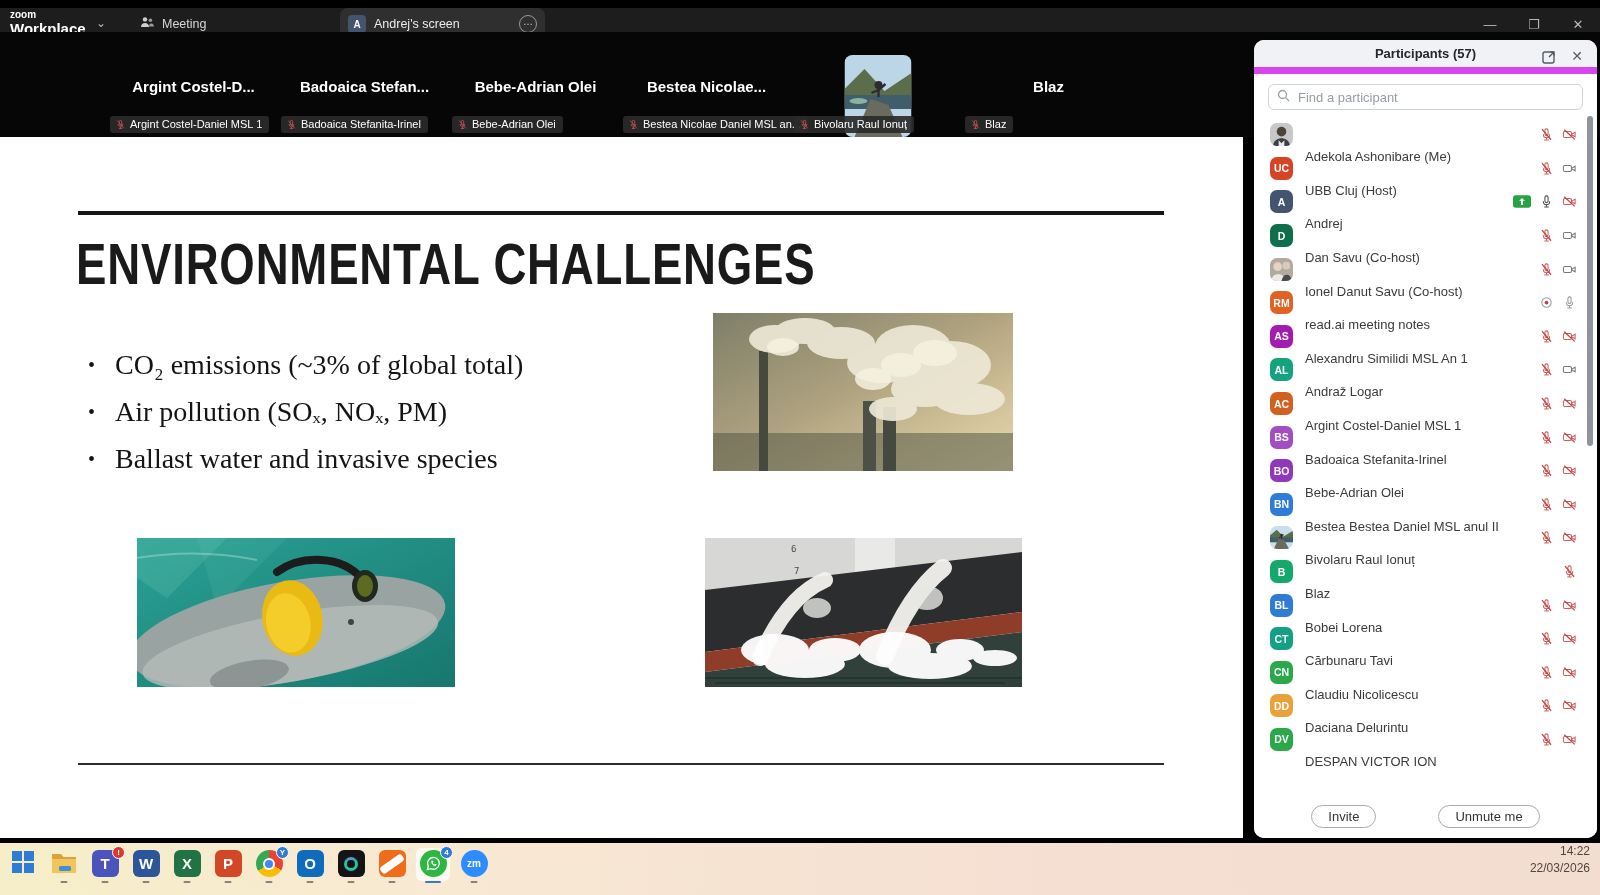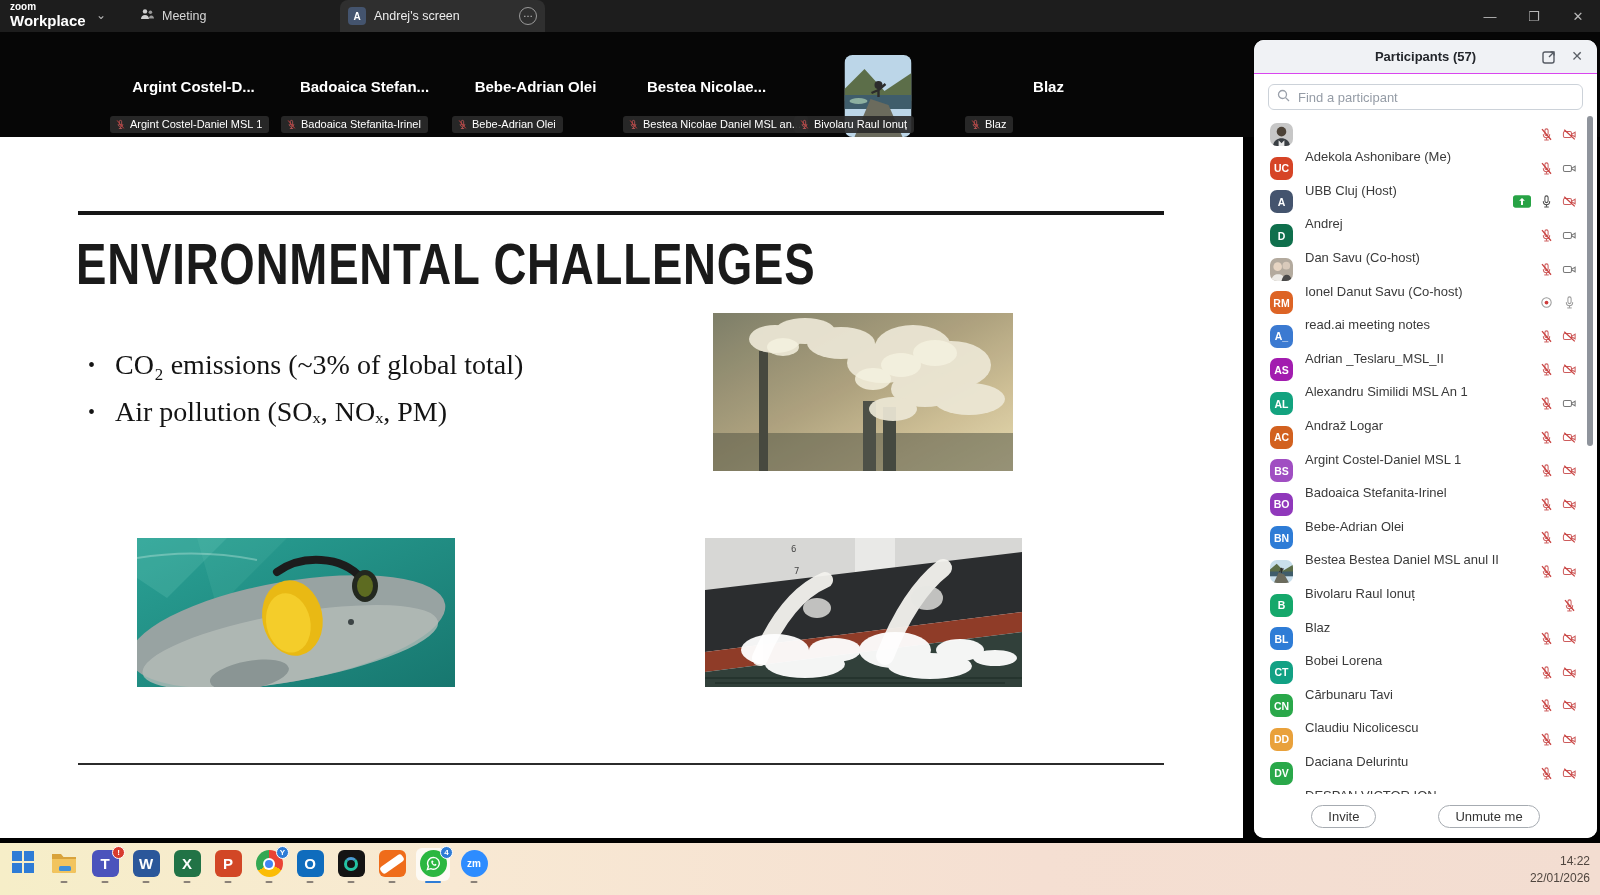--- a/index.html
+++ b/index.html
@@ -1,21 +1,21 @@
 <!DOCTYPE html>
 <html><head>
 <meta charset="utf-8">
 <style>
   html,body{margin:0;padding:0;background:#000;}
   *{box-sizing:border-box;}
   .screen{position:relative;width:1600px;height:895px;background:#000;overflow:hidden;
           font-family:"Liberation Sans",sans-serif;}
 
   
-  .titlebar{position:absolute;left:0;top:0;width:1600px;height:32px;background:#1d1d1d;}
+  .titlebar{position:absolute;left:0;top:8px;width:1600px;height:32px;background:#1d1d1d;}
   .zoom-logo{position:absolute;left:10px;top:2px;color:#fff;line-height:1;}
   .zoom-logo .z1{font-size:10px;font-weight:700;display:block;}
   .zoom-logo .z2{font-size:15px;font-weight:600;display:block;margin-top:1px;}
   .logo-chevron{position:absolute;left:96px;top:8px;color:#b5b5b5;font-size:12px;}
   .tab-meeting{position:absolute;left:130px;top:0;height:32px;display:flex;align-items:center;gap:7px;
                color:#d8d8d8;font-size:12.5px;padding:0 10px;cursor:default;}
   .tab-screen{position:absolute;left:340px;top:0;width:205px;height:32px;background:#2f2f2f;
               border-radius:8px 8px 0 0;display:flex;align-items:center;gap:8px;padding:0 8px;color:#ececec;font-size:12.5px;}
   .tab-avatar{width:18px;height:18px;border-radius:4px;background:#44546e;color:#fff;font-size:10px;font-weight:700;
               display:flex;align-items:center;justify-content:center;}
@@ -47,21 +47,21 @@
   .bullets li::before{content:"•";font-size:20px;margin-right:20px;position:relative;top:1px;}
   .img-box{position:absolute;overflow:hidden;}
   .img-pollution{left:713px;top:176px;width:300px;height:158px;}
   .img-whale{left:137px;top:401px;width:318px;height:149px;}
   .img-ship{left:705px;top:401px;width:317px;height:149px;}
   .draft-mark{position:absolute;color:#4a4a4a;font-size:9px;font-family:"DejaVu Sans Mono",monospace;}
 
   
   .panel{position:absolute;left:1254px;top:40px;width:343px;height:798px;background:#fff;border-radius:10px;
          box-shadow:0 0 0 1px rgba(0,0,0,.25);overflow:hidden;}
-  .panel-header{position:relative;height:34px;background:#f0f2f5;border-bottom:1px solid #d946ef;
+  .panel-header{position:relative;height:34px;background:#f0f2f5;border-bottom:7px solid #d946ef;
                 display:flex;align-items:center;justify-content:center;}
   .panel-title{font-size:13px;font-weight:700;color:#23262b;}
   .panel-popout{position:absolute;right:40px;top:9px;width:16px;height:16px;}
   .panel-close{position:absolute;right:14px;top:8px;color:#5a5f66;font-size:14px;}
   .search-wrap{padding:10px 14px 8px;}
   .search-box{height:26px;border:1px solid #ccd2d9;border-radius:6px;display:flex;align-items:center;padding:0 8px;gap:6px;}
   .search-box input{border:0;outline:0;flex:1;font-size:13px;color:#333;font-family:"Liberation Sans",sans-serif;background:transparent;}
   .search-box input::placeholder{color:#959ca6;}
   .plist{position:relative;height:676px;overflow:hidden;}
   .prow{height:33.6px;display:flex;align-items:center;padding:0 20px 0 16px;gap:12px;}
@@ -83,21 +83,21 @@
   .tb-glyph{width:27px;height:27px;border-radius:6px;display:flex;align-items:center;justify-content:center;
             font-weight:700;color:#fff;font-size:15px;position:relative;}
   .tb-badge{position:absolute;top:-4px;right:-5px;background:#2e7cd6;color:#fff;border-radius:50%;
             width:13px;height:13px;font-size:8px;font-weight:700;display:flex;align-items:center;justify-content:center;
             border:1px solid #fff;z-index:2;}
   .tb-badge.alert{background:#d83b2e;}
   .tb-dash{position:absolute;bottom:1px;left:50%;transform:translateX(-50%);width:7px;height:2.5px;border-radius:2px;background:#8a8178;}
   .tb-dash.active{width:16px;background:#2e7cd6;}
   .tb-activebg{position:absolute;left:-2px;top:-2px;width:34px;height:33px;background:rgba(255,255,255,.75);border-radius:6px;z-index:0;}
   .tb-item>*{z-index:1;}
-  .clock{position:absolute;right:10px;top:10px;text-align:right;font-size:12px;color:#50463f;line-height:1.45;}
+  .clock{position:absolute;right:10px;top:0;text-align:right;font-size:12px;color:#50463f;line-height:1.45;}
 </style>
 </head>
 <body>
 
 <div class="screen">
 
   <div class="titlebar">
     <div class="zoom-logo">
       <span class="z1">zoom</span>
       <span class="z2">Workplace</span>
@@ -230,20 +230,21 @@
         </div>
       </div>
   </div>
 
   <div class="slide">
     <div class="rule-top"></div>
     <h1 class="slide-title">ENVIRONMENTAL CHALLENGES</h1>
     <ul class="bullets">
       <li>CO₂ emissions (~3% of global total)</li>
       <li>Air pollution (SOₓ, NOₓ, PM)</li>
+      <li>Ballast water and invasive species</li>
     </ul>
 
     <div class="img-box img-pollution">
       <svg width="300" height="158" viewBox="0 0 300 158">
         <defs>
           <linearGradient id="haze" x1="0" y1="0" x2="1" y2="1">
             <stop offset="0" stop-color="#76775f"></stop>
               <stop offset=".45" stop-color="#a89b76"></stop>
             <stop offset=".75" stop-color="#cdbd91"></stop>
               <stop offset="1" stop-color="#e4d8ac"></stop>
@@ -501,42 +502,20 @@
               <svg width="15" height="15" viewBox="0 0 16 16">
                 <rect x="6.3" y="2" width="3.4" height="7.2" rx="1.7" fill="none" stroke="#9a9a9a" stroke-width="1.1"></rect>
                 <path d="M4.6 8c0 1.9 1.5 3.4 3.4 3.4S11.4 9.9 11.4 8" fill="none" stroke="#9a9a9a" stroke-width="1.1" stroke-linecap="round"></path>
                 <line x1="8" y1="11.4" x2="8" y2="13.6" stroke="#9a9a9a" stroke-width="1.1"></line>
                 <line x1="5.6" y1="13.8" x2="10.4" y2="13.8" stroke="#9a9a9a" stroke-width="1.1"></line>
               </svg>
             </span>
           </span>
         </div>
         <div class="prow">
-          <div class="av" style="background: rgb(59, 122, 209);">A_</div>
-          <span class="pname">Adrian _Teslaru_MSL_II</span>
-          <span class="stat">
-            <span style="display: inline-flex;">
-              <svg width="15" height="15" viewBox="0 0 16 16">
-                <rect x="6.3" y="2" width="3.4" height="7.2" rx="1.7" fill="none" stroke="#cd5c5c" stroke-width="1.1"></rect>
-                <path d="M4.6 8c0 1.9 1.5 3.4 3.4 3.4S11.4 9.9 11.4 8" fill="none" stroke="#cd5c5c" stroke-width="1.1" stroke-linecap="round"></path>
-                <line x1="8" y1="11.4" x2="8" y2="13.6" stroke="#cd5c5c" stroke-width="1.1"></line>
-                <line x1="5.6" y1="13.8" x2="10.4" y2="13.8" stroke="#cd5c5c" stroke-width="1.1"></line>
-                <line x1="3.2" y1="2.2" x2="12.8" y2="13.6" stroke="#c9413f" stroke-width="1.4"></line>
-              </svg>
-            </span>
-            <span style="display: inline-flex;">
-              <svg width="15" height="15" viewBox="0 0 16 16">
-                <rect x="1.5" y="4.7" width="8.6" height="6.6" rx="1.6" fill="none" stroke="#cd5c5c" stroke-width="1.1"></rect>
-                <path d="M10.4 7.6l3.6-2v4.8l-3.6-2z" fill="none" stroke="#cd5c5c" stroke-width="1.1"></path>
-                <line x1="2.4" y1="3" x2="13.6" y2="13.2" stroke="#c9413f" stroke-width="1.4"></line>
-              </svg>
-            </span>
-          </span>
-        </div>
-        <div class="prow">
           <div class="av" style="background: #a21caf;">AS</div>
           <span class="pname">Alexandru Similidi MSL An 1</span>
           <span class="stat">
             <span style="display: inline-flex;">
               <svg width="15" height="15" viewBox="0 0 16 16">
                 <rect x="6.3" y="2" width="3.4" height="7.2" rx="1.7" fill="none" stroke="#cd5c5c" stroke-width="1.1"></rect>
                 <path d="M4.6 8c0 1.9 1.5 3.4 3.4 3.4S11.4 9.9 11.4 8" fill="none" stroke="#cd5c5c" stroke-width="1.1" stroke-linecap="round"></path>
                 <line x1="8" y1="11.4" x2="8" y2="13.6" stroke="#cd5c5c" stroke-width="1.1"></line>
                 <line x1="5.6" y1="13.8" x2="10.4" y2="13.8" stroke="#cd5c5c" stroke-width="1.1"></line>
                 <line x1="3.2" y1="2.2" x2="12.8" y2="13.6" stroke="#c9413f" stroke-width="1.4"></line>
@@ -915,17 +894,17 @@
         </div>
         <div class="tb-item">
           <span>
             <span class="tb-glyph" style="border-radius:50%;background:#2d8cff;font-size:10px">zm</span>
           </span>
           <span class="tb-dash"></span>
         </div>
       </div>
     <div class="clock">
       <div>14:22</div>
-      <div>22/01/2026</div>
+      <div>22/03/2026</div>
     </div>
   </div>
 
 </div>
 
 </body></html>

